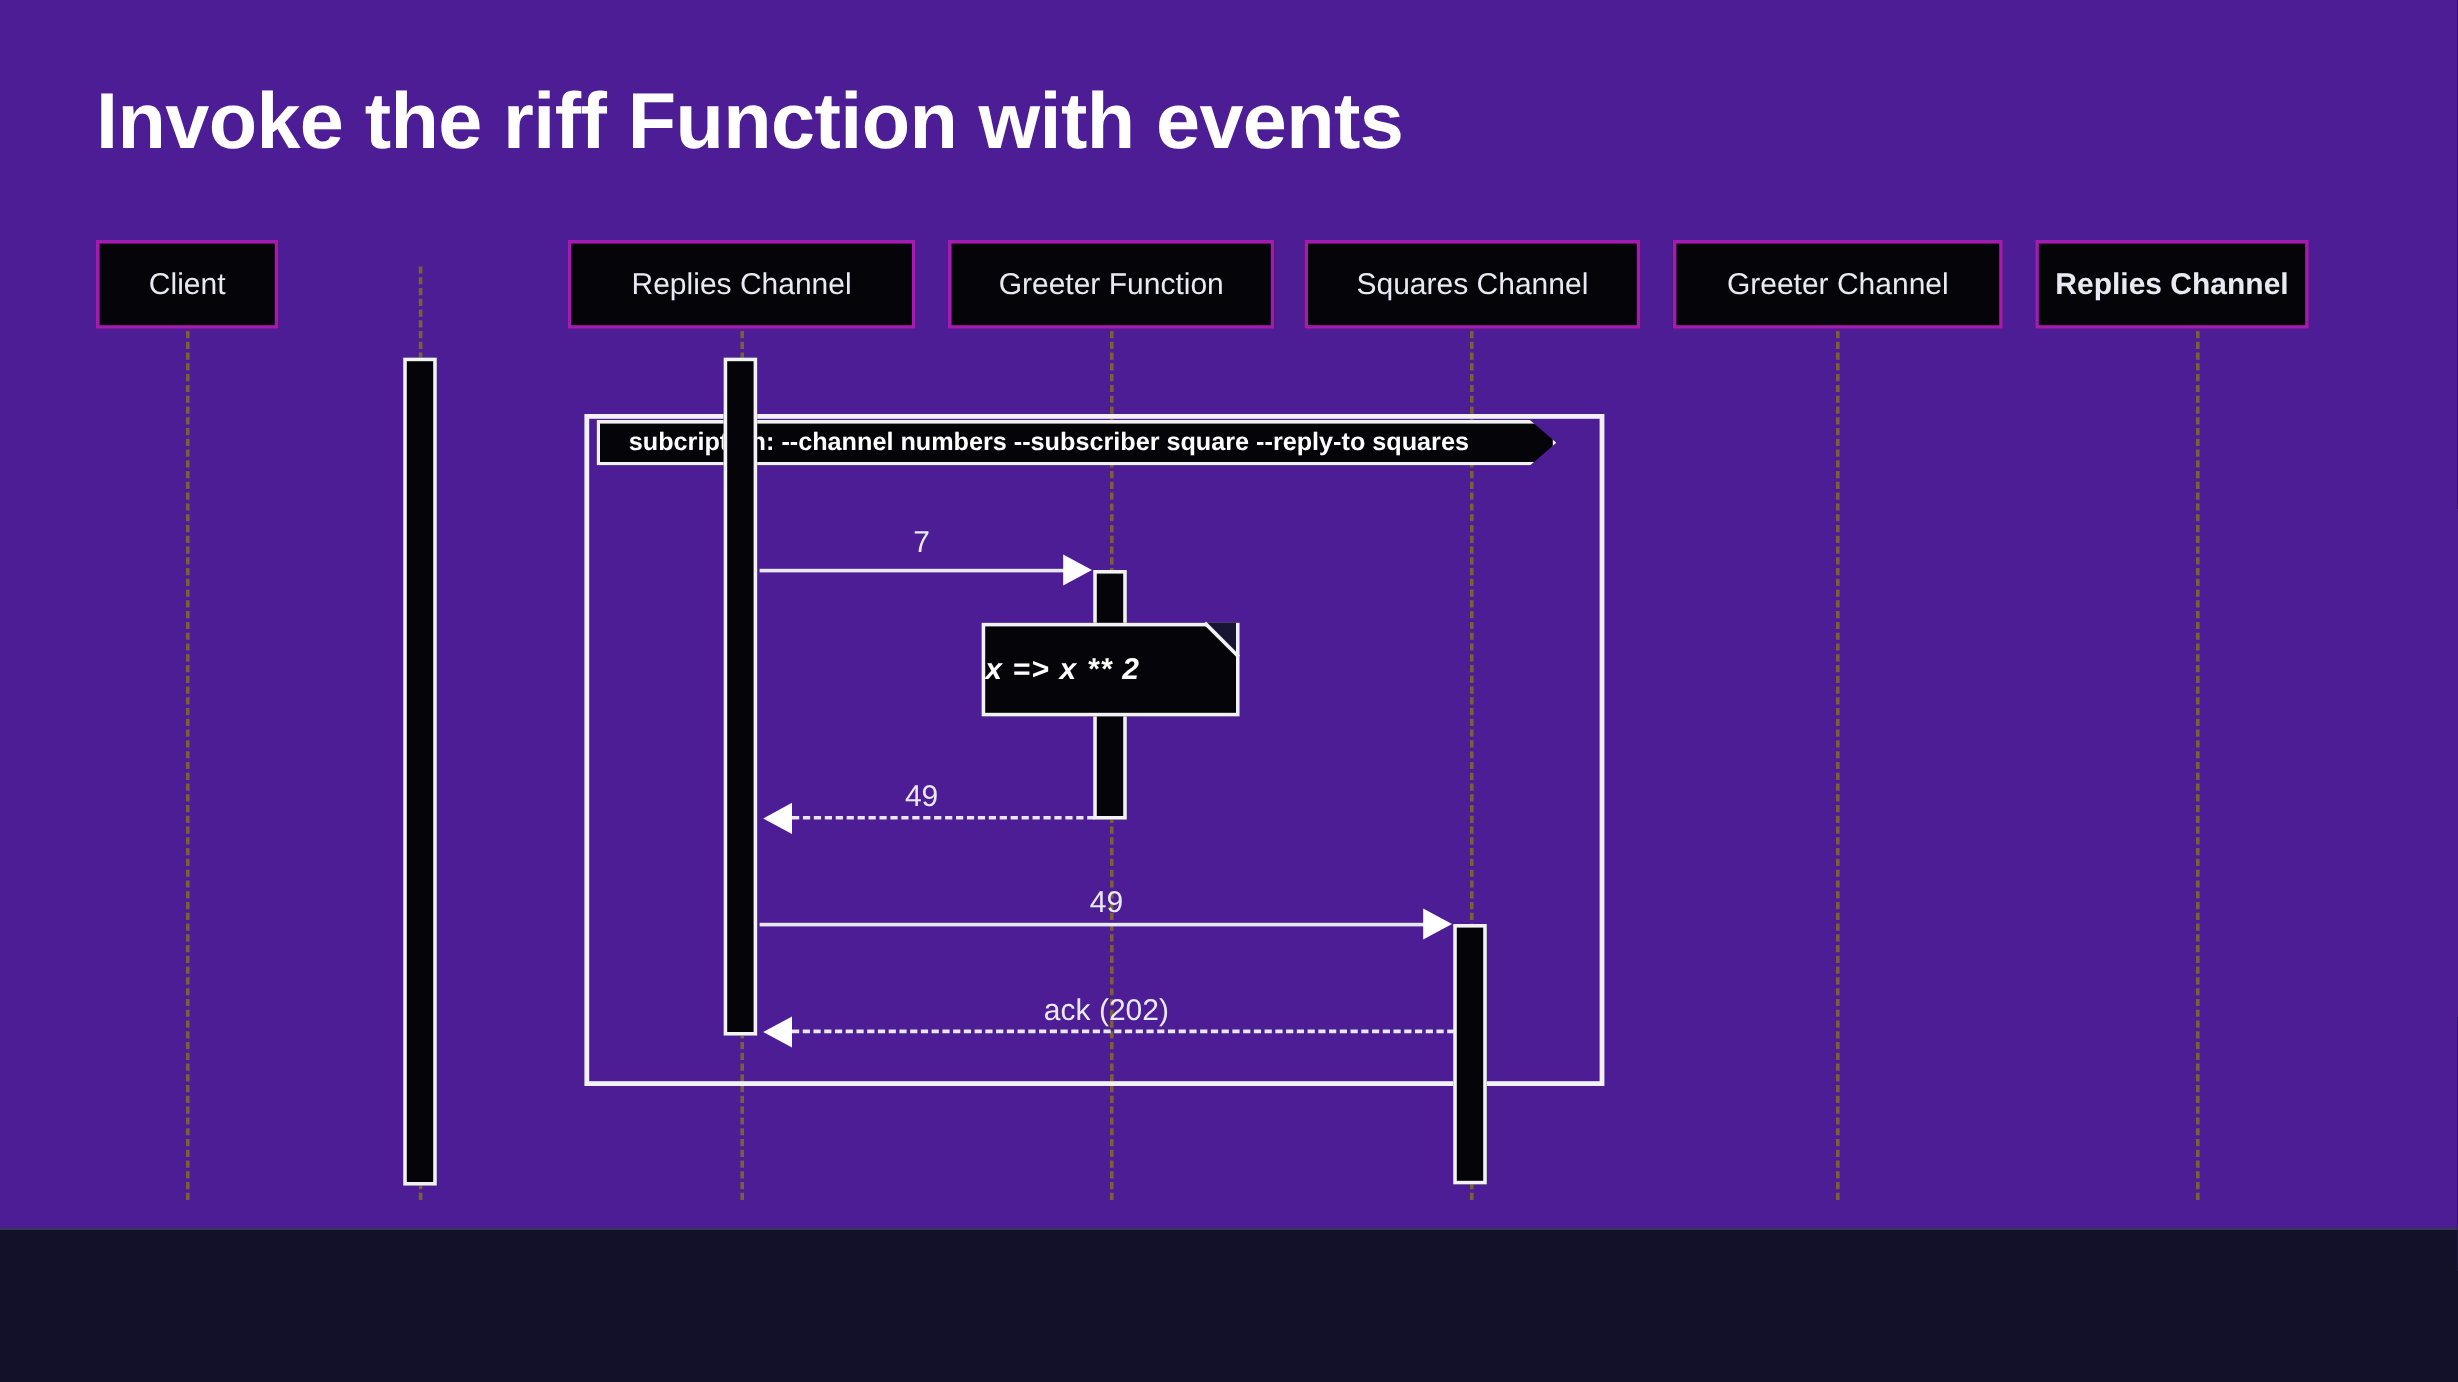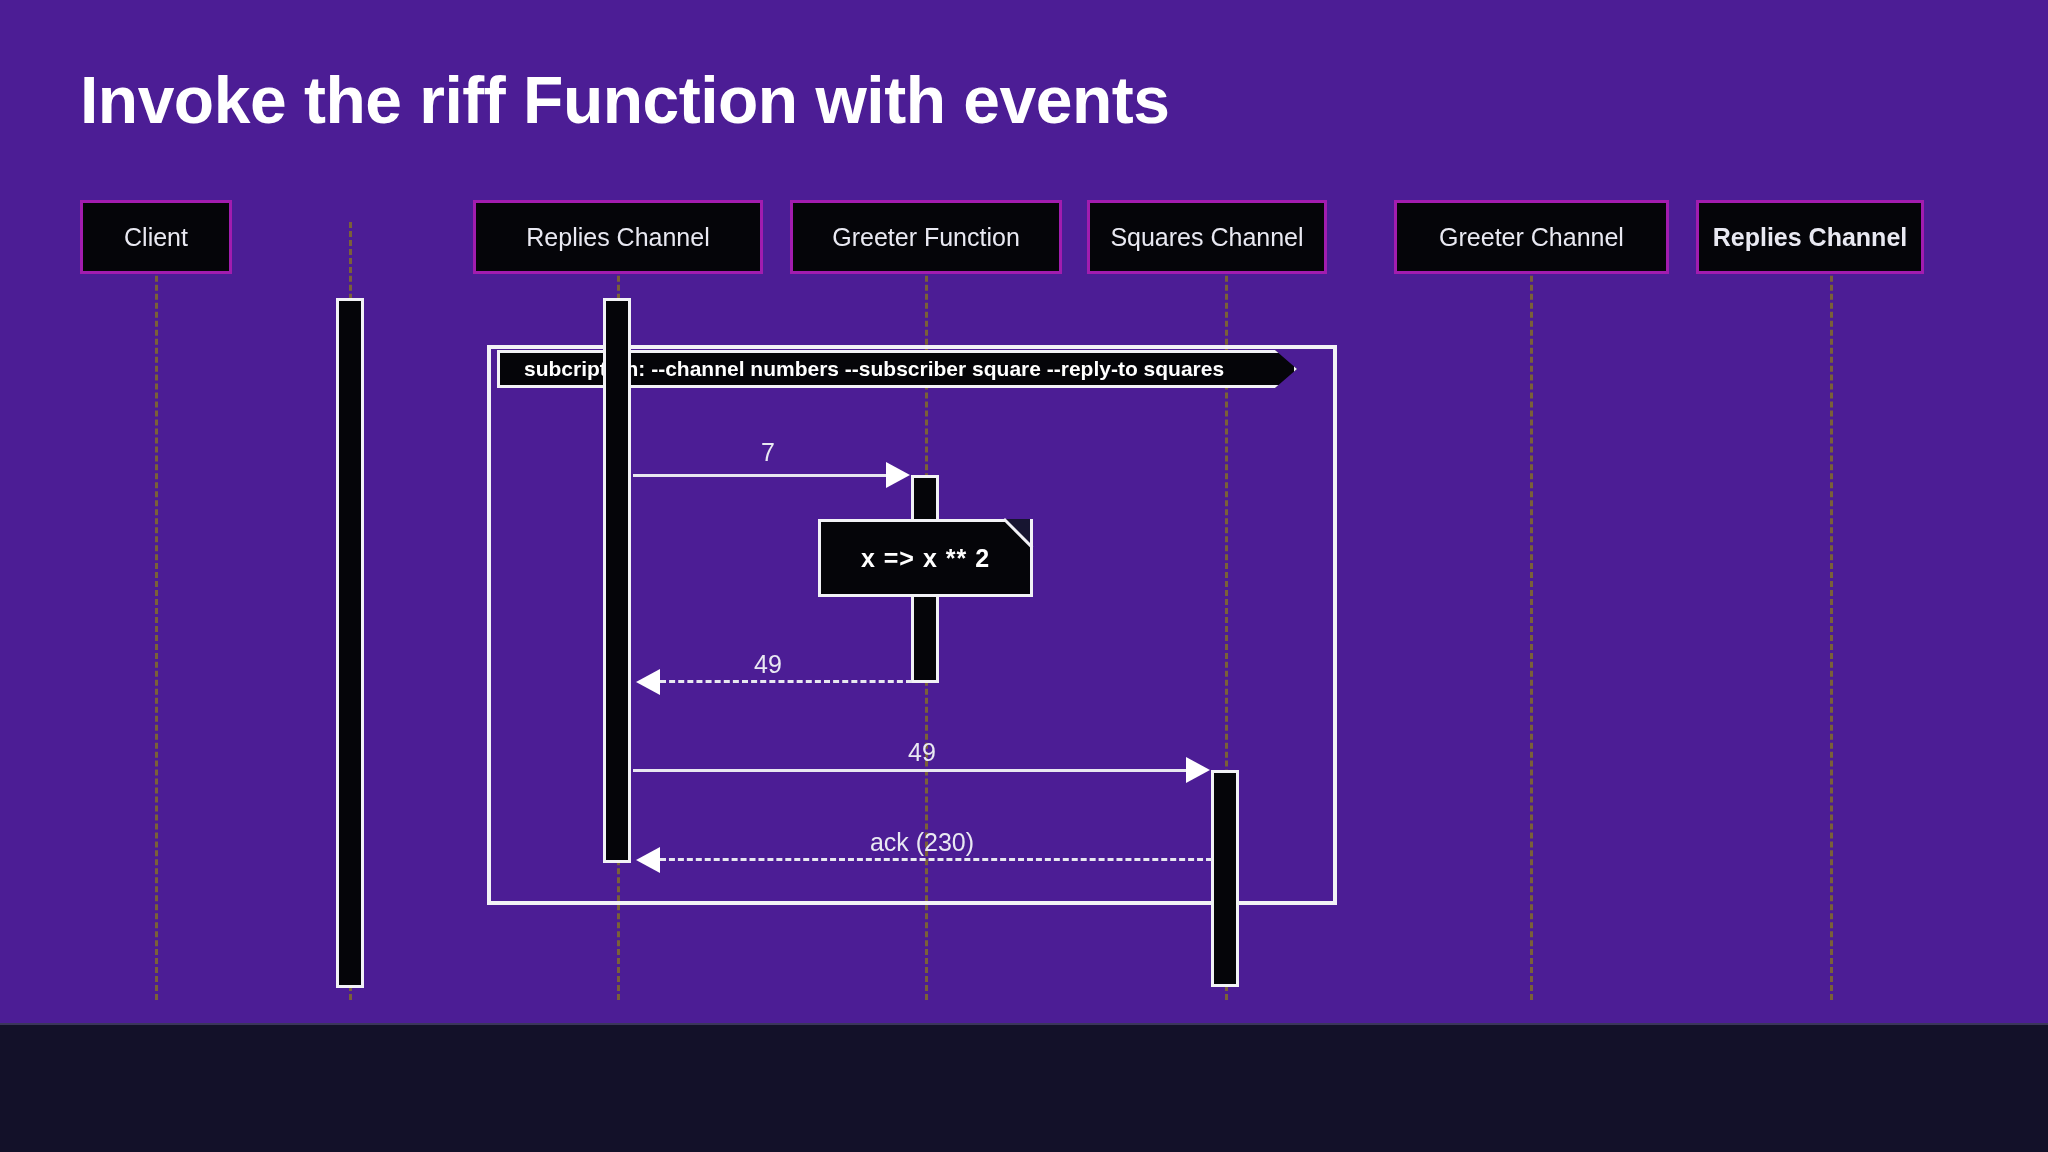--- a/index.html
+++ b/index.html
@@ -116,22 +116,22 @@
   
   .note {
     position: absolute;
     background: #050509;
     border: 3px solid #f2f2f6;
     color: #ffffff;
     font-size: 25px;
     font-weight: bold;
     display: flex;
     align-items: center;
-    justify-content: center;
     letter-spacing: 1px;
+    font-style: italic;
   }
   .note-fold {
     position: absolute;
     width: 0; height: 0;
     border-left: 26px solid transparent;
     border-top: 26px solid #171531;
   }
   .note-fold-line {
     position: absolute;
     width: 40px; height: 0;
@@ -173,21 +173,21 @@
 
     <div class="participant" style="left:80px;  top:200px; width:152px;">
       <span>Client</span>
     </div>
     <div class="participant" style="left:473px; top:200px; width:290px;">
       <span>Replies Channel</span>
     </div>
     <div class="participant" style="left:790px; top:200px; width:272px;">
       <span>Greeter Function</span>
     </div>
-    <div class="participant" style="left:1087px; top:200px; width:240px;">
+    <div class="participant" style="left:1087px; top:200px; width:280px;">
       <span>Squares Channel</span>
     </div>
     <div class="participant" style="left:1394px; top:200px; width:275px;">
       <span>Greeter Channel</span>
     </div>
     <div class="participant" style="left:1696px; top:200px; width:228px;font-weight:bold;">
       <span>Replies Channel</span>
     </div>
 
     <div class="fragment" style="left:487px; top:345px; width:850px; height:560px;"></div>
@@ -205,21 +205,21 @@
     <div class="arrow-right" style="left:886px; top:462px;"></div>
 
     <div class="msg-label" style="left:768px; top:650px;">49</div>
     <div class="msg-line dashed" style="left:660px; top:680px; width:252px;"></div>
     <div class="arrow-left" style="left:636px; top:669px;"></div>
 
     <div class="msg-label" style="left:922px; top:738px;">49</div>
     <div class="msg-line" style="left:633px; top:769px; width:562px;"></div>
     <div class="arrow-right" style="left:1186px; top:757px;"></div>
 
-    <div class="msg-label" style="left:922px; top:828px;">ack (230)</div>
+    <div class="msg-label" style="left:922px; top:828px;">ack (202)</div>
     <div class="msg-line dashed" style="left:660px; top:858px; width:552px;"></div>
     <div class="arrow-left" style="left:636px; top:847px;"></div>
 
     <div class="note" style="left:818px; top:519px; width:215px; height:78px;">
       <span>x =&gt; x ** 2</span>
     </div>
     <div class="note-fold" style="left:1004px; top:519px;"></div>
     <div class="note-fold-line" style="left:1005px; top:518px;"></div>
   </div>
 

